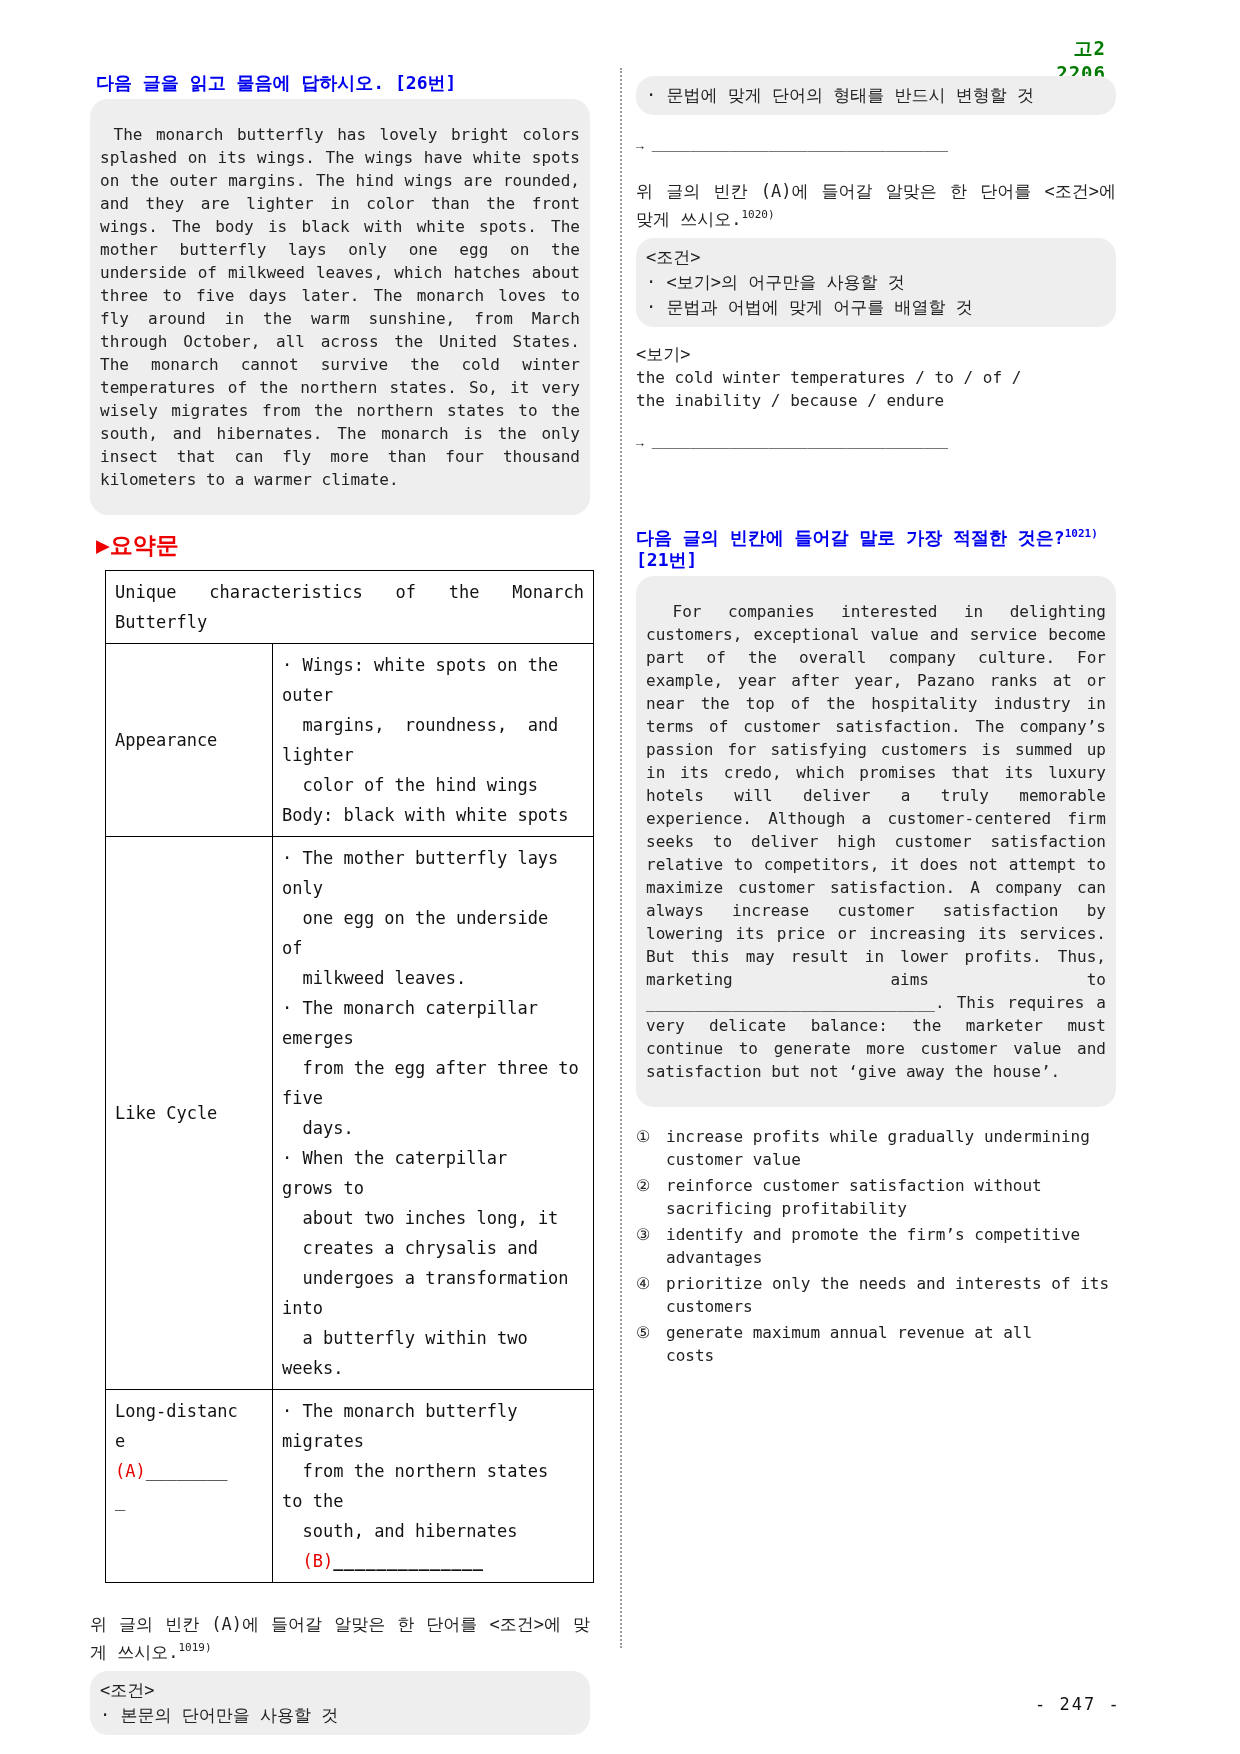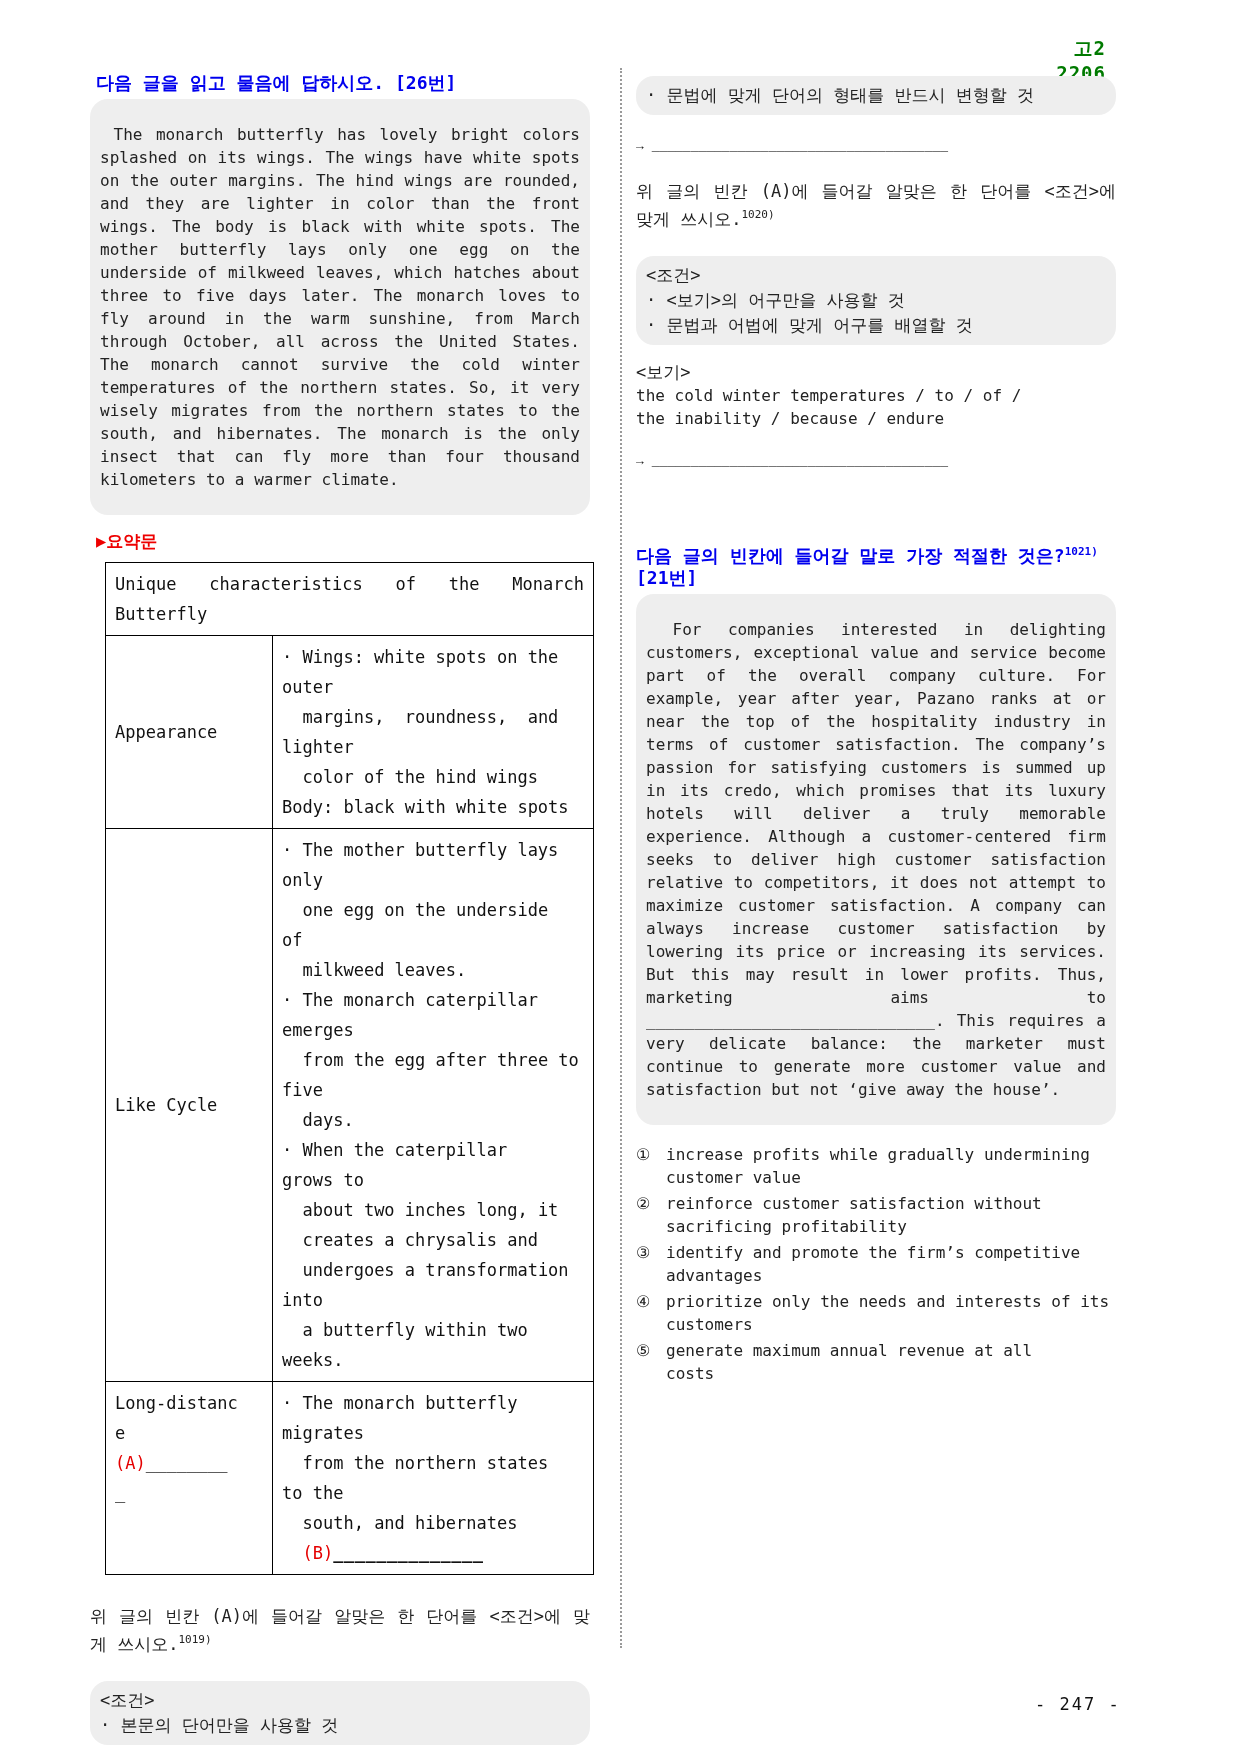--- a/index.html
+++ b/index.html
@@ -21,39 +21,39 @@
   .col-right{left:636px;width:480px;}
   .q-title{
     color:#0000ee;font-weight:bold;font-size:18px;line-height:22px;margin:0 0 5px 6px;
   }
   .gray-box{background:#eeeeee;border-radius:18px;}
   .passage{
     padding:24px 10px;font-size:16px;line-height:23px;
     text-align:justify;white-space:pre-wrap;color:#222;
   }
   .summary-label{
-    color:#ee0000;font-weight:bold;font-size:17px;margin:15px 0 0 6px;
+    color:#ee0000;font-weight:bold;font-size:23px;margin:15px 0 0 6px;
   }
   table.summary{
     border-collapse:collapse;margin:9px 0 0 15px;width:489px;
     font-size:17px;line-height:30px;color:#111;
   }
   table.summary td{border:1.5px solid #000;padding:6px 9px;}
   td.tbl-header{text-align:justify;}
   td.row-label{width:148px;vertical-align:middle;}
   td.row-label.top{vertical-align:top;}
   td.row-content{vertical-align:top;}
   .pre{white-space:pre-wrap;}
   .red{color:#e50000;}
   .blank-b{font-weight:bold;letter-spacing:.5px;}
   .question-text{
     margin-top:30px;font-size:17px;line-height:23px;color:#222;text-align:justify;
   }
   .cond-box{
-    margin-top:25px;padding:7px 10px;font-size:17px;line-height:25px;color:#222;
+    margin-top:7px;padding:7px 10px;font-size:17px;line-height:25px;color:#222;
     white-space:pre-line;
   }
   .arrow-line{margin-top:24px;font-size:13px;color:#222;font-family:Liberation Mono, monospace;}
   .arrow-line .blank{letter-spacing:0;}
   .example{margin-top:16px;font-size:16px;line-height:23px;color:#222;}
   .example .ex-label{font-size:17px;}
   .example .ex-lines{white-space:pre-line;}
   .q-title2{margin:72px 0 5px 0;}
   .q-title2 .title-suffix{display:block;}
   .sup{font-size:11px;vertical-align:7px;font-weight:bold;}

